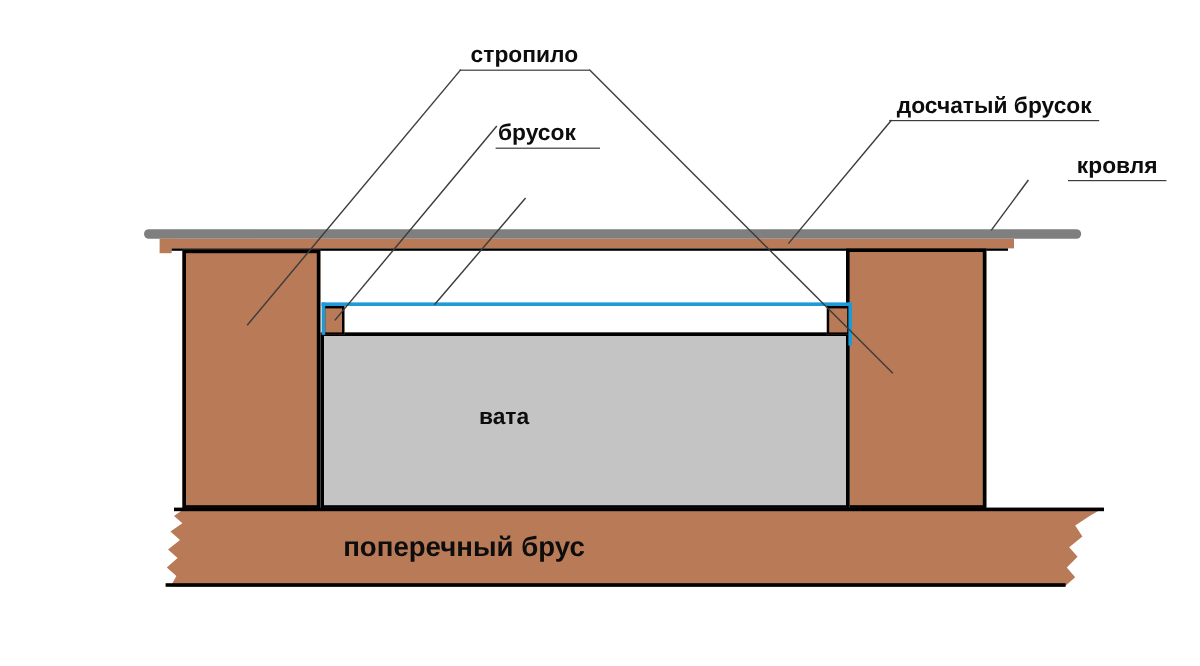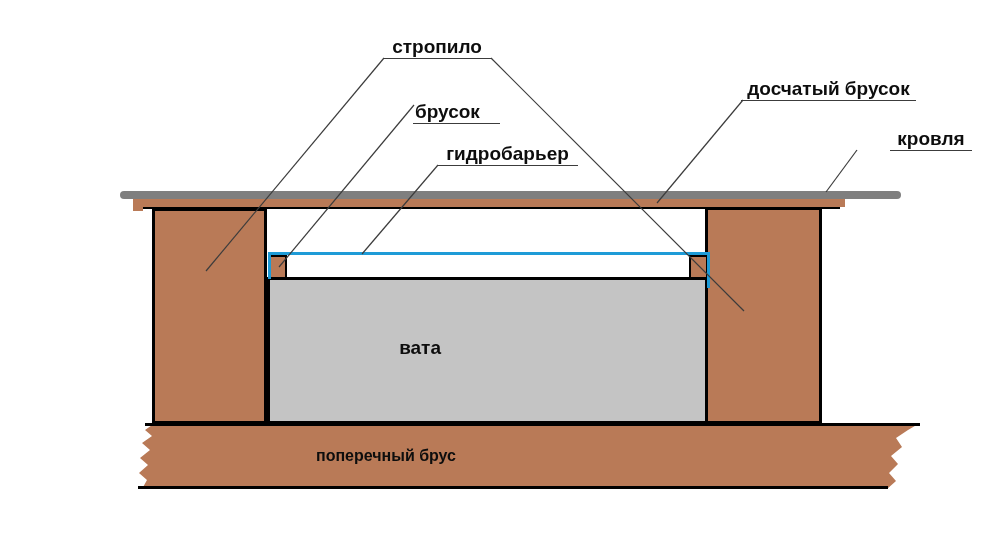--- a/index.html
+++ b/index.html
@@ -123,21 +123,21 @@
   .label.underlined { border-bottom: 1px solid var(--leader, #3C3C3C); }
   .label.center { text-align: center; }
   .label.left   { text-align: left; padding-left: 2px; }
 
   .lbl-rafter   { left: 383px; top: 36px;  width: 108px; }
   .lbl-batten   { left: 413px; top: 101px;  width: 85px;  }
   .lbl-hydro    { left: 437px; top: 143px; width: 141px; }
   .lbl-decking  { left: 741px; top: 78px;  width: 175px; }
   .lbl-roofing  { left: 890px; top: 128px; width: 82px;  }
   .lbl-insulation { left: 341px; top: 337px; width: 100px; text-align: right; }
-  .lbl-beam     { left: 286px; top: 445px; width: 200px; font-size: 16px; text-align: center; }
+  .lbl-beam     { left: 286px; top: 445px; width: 200px; font-size: 23px; text-align: center; }
 </style>
 </head>
 <body>
 
 <div id="canvas">
 
   <div class="shape roof-gray"></div>
   <div class="shape deck-left-step"></div>
   <div class="shape deck-brown"></div>
   <div class="shape deck-underline"></div>
@@ -162,19 +162,18 @@
     <line x1="384" y1="58" x2="206" y2="271"></line>
     <line x1="491" y1="58" x2="744" y2="311"></line>
     <line x1="414" y1="105" x2="279" y2="267"></line>
     <line x1="438" y1="165" x2="362" y2="254"></line>
     <line x1="743" y1="100" x2="657" y2="203"></line>
     <line x1="857" y1="150" x2="826" y2="192"></line>
   </svg>
 
   <div class="label underlined center lbl-rafter">стропило</div>
   <div class="label underlined left lbl-batten">брусок</div>
-  <div class="label underlined center lbl-hydro">гидробарьер</div>
   <div class="label underlined center lbl-decking">досчатый брусок</div>
   <div class="label underlined center lbl-roofing">кровля</div>
   <div class="label lbl-insulation">вата</div>
   <div class="label lbl-beam">поперечный брус</div>
 
 </div>
 
 </body></html>

